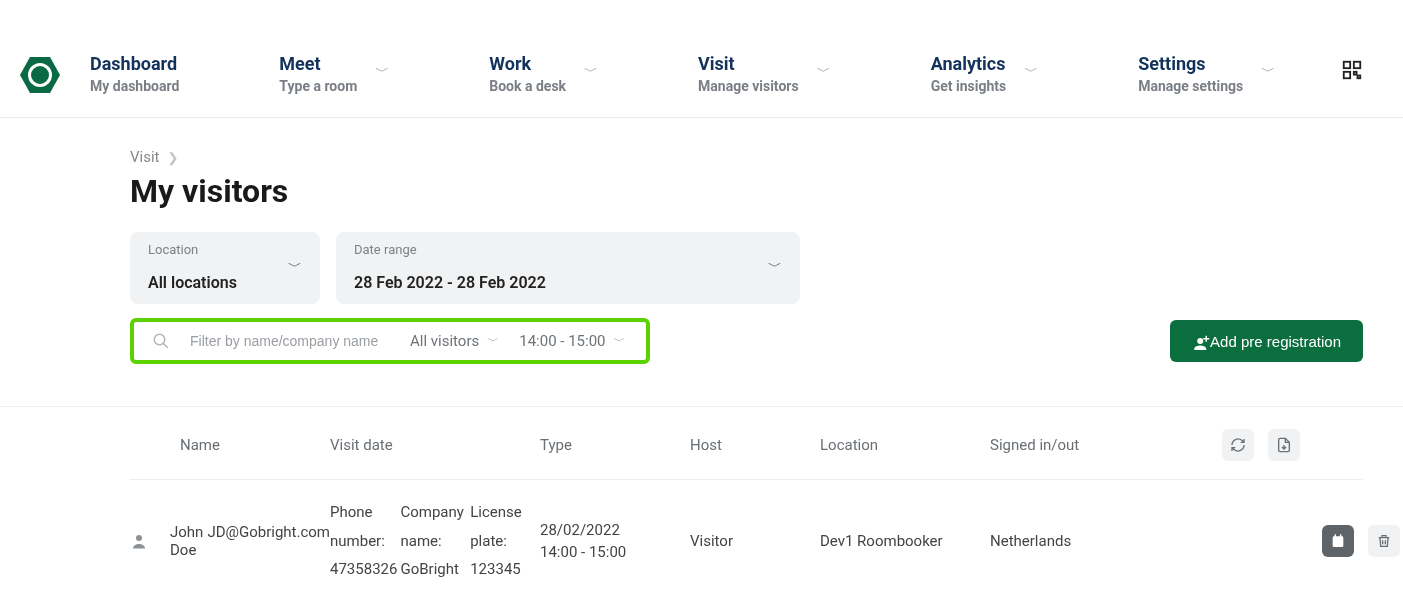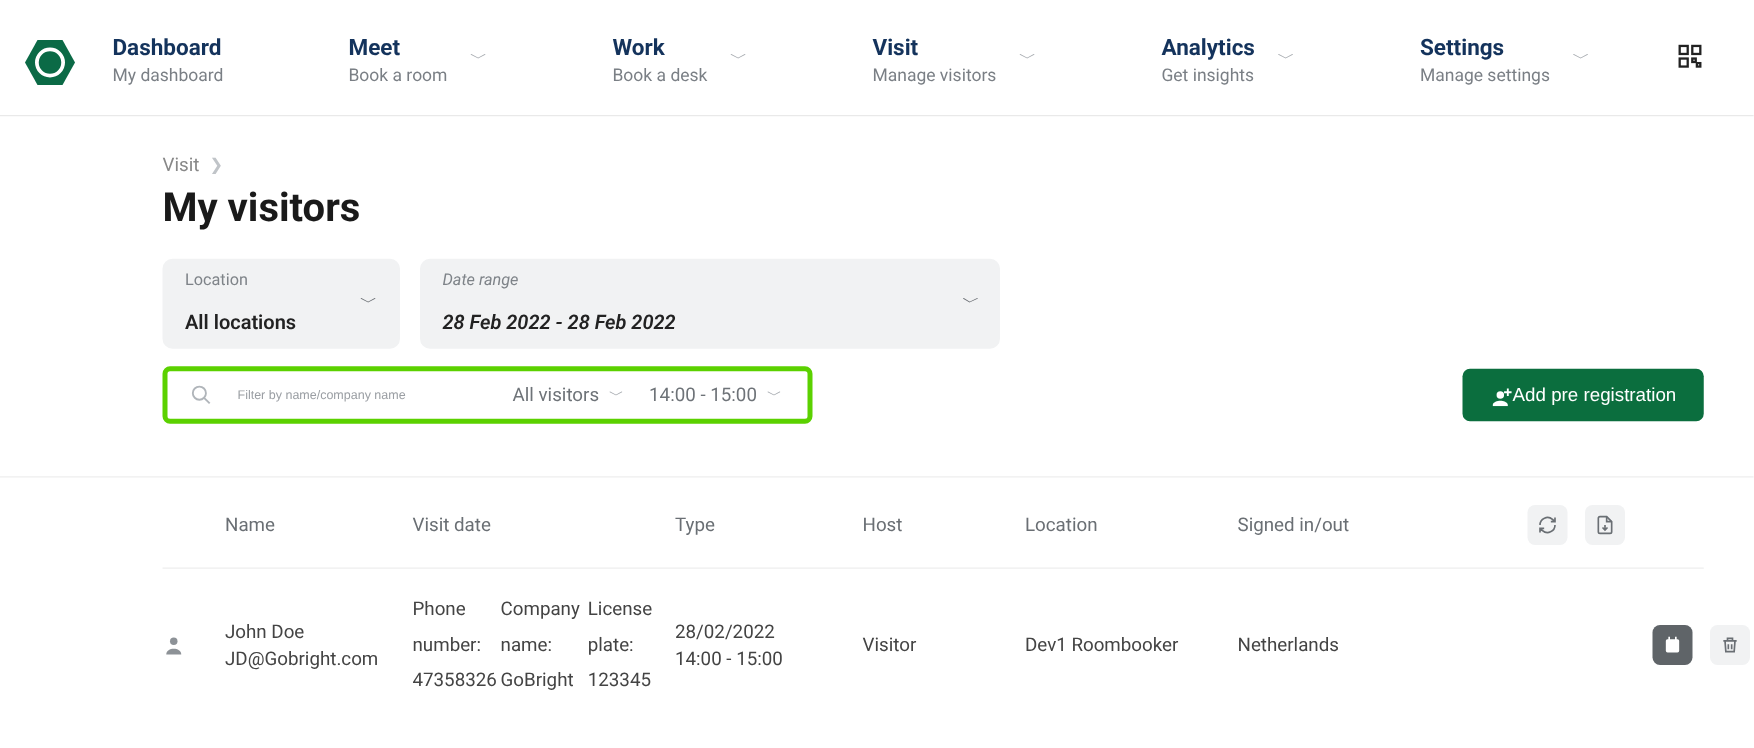--- a/index.html
+++ b/index.html
@@ -8,69 +8,70 @@
     background: #fff;
     color: #1a1a1a;
     font-size: 14px;
   }
   
   .topnav {
     display: flex;
     align-items: flex-start;
     padding: 28px 40px 22px 20px;
     border-bottom: 1px solid #e9e9e9;
+    margin-top: 25px;
   }
   .brand-logo {
     width: 40px; height: 40px; margin-right: 30px; margin-top: 2px;
     background: #0b6a46;
     border-radius: 10px;
     position: relative;
     clip-path: polygon(25% 5%, 75% 5%, 100% 50%, 75% 95%, 25% 95%, 0 50%);
     display:flex;align-items:center;justify-content:center;
   }
   .brand-logo::after{
     content:""; width:18px;height:18px;border:3px solid #fff;border-radius:50%;
     position:absolute;
   }
   .nav-blocks { display:flex; gap: 100px; flex:1; }
   .nav-item { display:flex; align-items:flex-start; gap:18px;}
   .nav-titlewrap { display:flex; flex-direction:column; }
   .nav-title { font-size:18px; font-weight:700; color:#14335c; }
-  .nav-sub   { font-size:14px; color:#7a7f85; margin-top:4px;}
+  .nav-sub   { font-size:14px; color:#7a7f85; margin-top:4px;font-weight:bold;}
   .nav-chev  { color:#a7abb0; margin-top:10px; }
   .qr-icon { margin-left:auto; margin-top:6px; }
   .qr-icon svg { width:22px; height:22px; stroke:#222; }
 
   
   .page { padding: 30px 40px 20px 130px; }
   .breadcrumb { color:#888; font-size:15px; display:flex; gap:8px; align-items:center;}
   .breadcrumb-chev{ color:#c0c4c8; font-size:13px;}
   .page-title { font-size:32px; font-weight:700; margin-top:6px; }
 
   .filters-row { display:flex; gap:16px; margin-top:22px; }
   .filter-card {
     background:#f1f2f3; border-radius:8px; padding:10px 18px 12px;
     display:flex; align-items:center; justify-content:space-between;
   }
   .filter-card.loc { width:190px; }
-  .filter-card.date{ width:464px;font-style:italic; }
+  .filter-card.date{ width:464px; }
   .filter-label { font-size:13px; color:#7e8388; }
   .filter-value { font-size:16px; font-weight:600; color:#222; margin-top:16px;}
   .filter-chev  { color:#6b6f74; }
 
   .searchbox-row { display:flex; align-items:center; margin-top:14px; }
   .searchbox {
     border:4px solid #5bd100;
     border-radius:6px;
     padding:10px 18px;
     display:flex; align-items:center; gap:20px;
     width:520px;
   }
   .searchbox input {
-    border:none; outline:none; font-size:10px; background:transparent;
+    border:none; outline:none; font-size:14px; background:transparent;
     color:#0f766e; width:200px;
   }
   .searchbox input::placeholder{ color:#9a9ea3;}
   .sb-dd { color:#6e7378; font-size:15px; display:flex; align-items:center; gap:8px;justify-content:center;}
   .sb-dd .chev { font-size:12px; color:#a7abb0;}
   .search-icon{ color:#b0b5ba;}
 
   .add-btn {
     margin-left:auto;
     background:#0b6e3e; color:#fff; border:none; border-radius:6px;
@@ -88,21 +89,21 @@
     align-items:center;
     column-gap:10px;
   }
   .thead { padding:22px 0 18px; color:#6a6f74; font-size:15px;}
   .thead .act { display:flex; gap:14px; justify-content:flex-end;}
   .iconbtn {
     width:32px;height:32px;border-radius:6px;background:#f1f2f3;
     display:flex;align-items:center;justify-content:center;color:#6a6f74;cursor:pointer;
   }
   .trow { padding:18px 0; border-top:1px solid #eee; font-size:15px; color:#444;}
-  .trow .name-cell { display:flex; flex-direction:column; gap:4px;}
+  .trow .name-cell { display:flex; flex-direction:row; gap:4px;justify-content:center;}
   .trow .fields-cell{ display:flex; flex-direction:row; line-height:1.9;}
   .trow .date-cell { display:flex; flex-direction:column; gap:4px;}
   .row-icon{ color:#8d9297;}
   .row-actions{ display:flex; gap:14px; justify-content:flex-end;}
   .row-actions .iconbtn.dark{ background:#5f6468; color:#fff;}
 
   
   .pager {
     display:flex; align-items:center; justify-content:center;
     gap:10px; margin-top:26px; position:relative; padding:0 40px 30px;
@@ -126,21 +127,21 @@
     <div class="nav-item">
       <div class="nav-titlewrap">
         <span class="nav-title">Dashboard</span>
         <span class="nav-sub">My dashboard</span>
       </div>
     </div>
 
     <div class="nav-item">
       <div class="nav-titlewrap">
         <span class="nav-title">Meet</span>
-        <span class="nav-sub">Book a room</span>
+        <span class="nav-sub">Type a room</span>
       </div>
       <span class="nav-chev">﹀</span>
     </div>
 
     <div class="nav-item">
       <div class="nav-titlewrap">
         <span class="nav-title">Work</span>
         <span class="nav-sub">Book a desk</span>
       </div>
       <span class="nav-chev">﹀</span>

